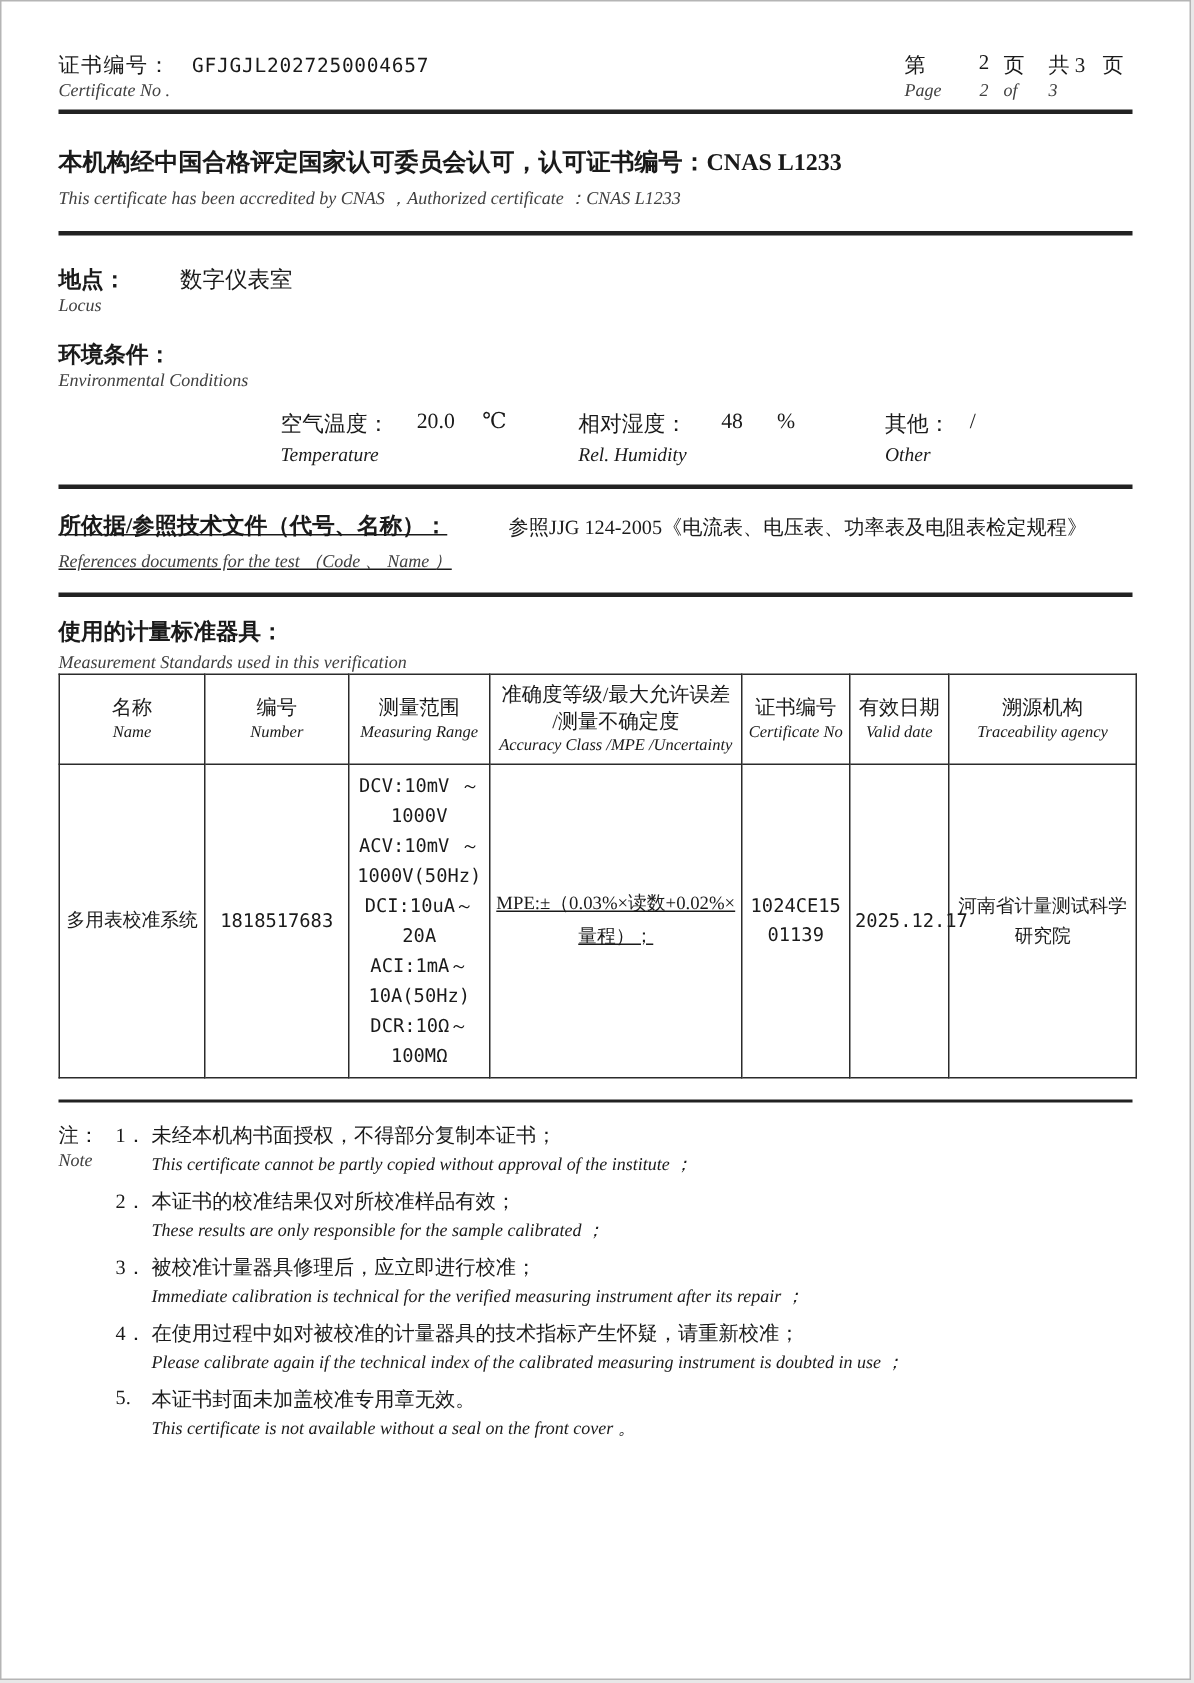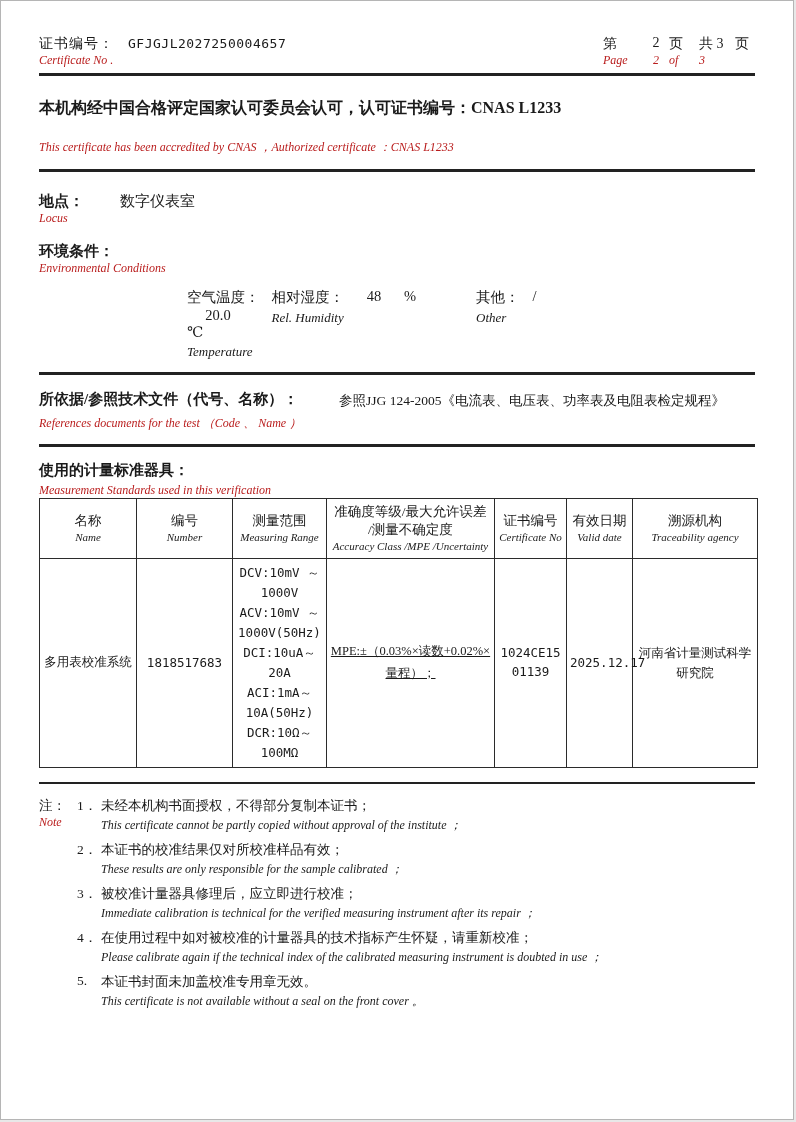--- a/index.html
+++ b/index.html
@@ -7,40 +7,40 @@
     position:relative;
     width:794px;height:1120px;
     background:#ffffff;
     border:1px solid #b5b5b5;
     box-sizing:border-box;
     font-family:"Liberation Serif","DejaVu Serif",serif;
     color:#1a1a1a;
     overflow:hidden;
   }
   .content{padding:34px 38px 0 38px;}
-  .en{font-style:italic;font-size:12px;color:#b91c1c;}
+  .en{font-style:italic;font-size:12px;color:#404040;}
   .rule{border:0;border-top:3px solid #222;margin:0;}
   
   .hdr{display:flex;justify-content:space-between;align-items:flex-start;}
   .hdr-left .zh{font-size:14px;letter-spacing:1px;}
   .hdr-left .zh .val{margin-left:14px;letter-spacing:0.5px;font-family:"DejaVu Sans Mono",monospace;font-size:13px;}
   .pagenum{font-size:14px;}
   .pagenum .prow{display:flex;}
   .pagenum .c{display:inline-block;text-align:left;}
   .pagenum .c1{width:40px;}
   .pagenum .c2{width:26px;text-align:center;}
   .pagenum .c3{width:30px;}
   .pagenum .c4{width:36px;}
   .pagenum .c5{width:20px;}
   .pagenum .en{font-size:12px;}
   .rule1{margin-top:5px;}
   
   .accr{margin-top:22px;}
   .accr .zh{font-weight:bold;font-size:16px;}
-  .accr .en{margin-top:20px;}
+  .accr .en{margin-top:5px;}
   .rule2{margin-top:13px;}
   
   .locus{margin-top:20px;}
   .locus .zh b{font-size:15px;}
   .locus .zh .val{font-size:15px;margin-left:36px;}
   .envhdr{margin-top:16px;}
   .envhdr .zh{font-weight:bold;font-size:15px;}
   .envrow{display:flex;margin-top:12px;margin-left:148px;}
   .envitem{display:flex;}
   .envitem .lab{font-size:14.5px;}
@@ -48,21 +48,21 @@
   .envitem .unit{font-size:14.5px;}
   .env-t .val{width:62px;}
   .env-t .unit{width:52px;}
   .env-h .val{width:60px;}
   .env-h .unit{width:46px;}
   .env-o .val{width:30px;text-align:center;}
   .subline{font-size:13px;font-style:italic;margin-top:3px;}
   .rule3{margin-top:12px;}
   
   .refs{margin-top:15px;display:flex;}
-  .refs-left{width:300px;}
+  .refs-left{width:300px;text-decoration:underline;}
   .refs-left .zh{font-weight:bold;font-size:15px;}
   .refs-left .en{margin-top:6px;}
   .refs-right{flex:1;font-size:13.5px;padding-top:2px;}
   .rule4{margin-top:12px;}
   
   .stdhdr{margin-top:14px;}
   .stdhdr .zh{font-weight:bold;font-size:15px;}
   .stdhdr .en{margin-top:3px;}
   table.std{border-collapse:collapse;table-layout:fixed;width:718px;}
   table.std th,table.std td{border:1px solid #2b2b2b;vertical-align:middle;text-align:center;padding:4px 3px;}
@@ -131,21 +131,21 @@
       <div class="en">Locus</div>
     </div>
 
     <div class="envhdr">
       <div class="zh">环境条件：</div>
       <div class="en">Environmental Conditions</div>
     </div>
     <div class="envrow">
       <div class="envitem env-t">
         <div>
-          <div style="display:flex;flex-direction:column;">
+          <div style="display:flex;">
             <span class="lab">空气温度：</span>
             <span class="val">20.0</span>
             <span class="unit">℃</span>
           </div>
           <div class="subline">Temperature</div>
         </div>
       </div>
       <div class="envitem env-h" style="margin-left:12px;">
         <div>
           <div style="display:flex;">

